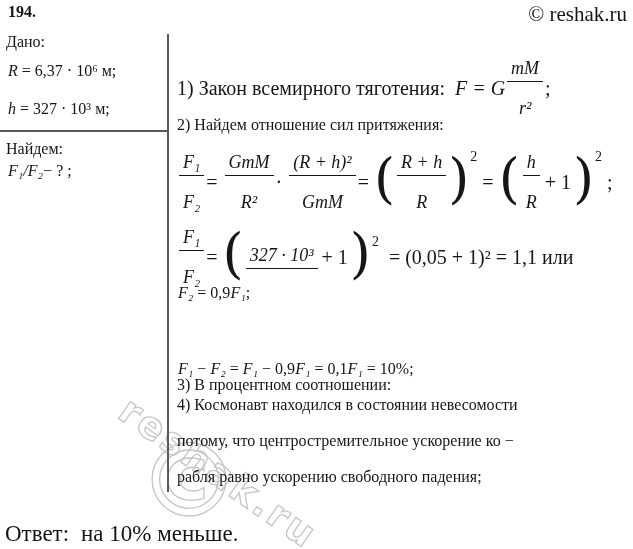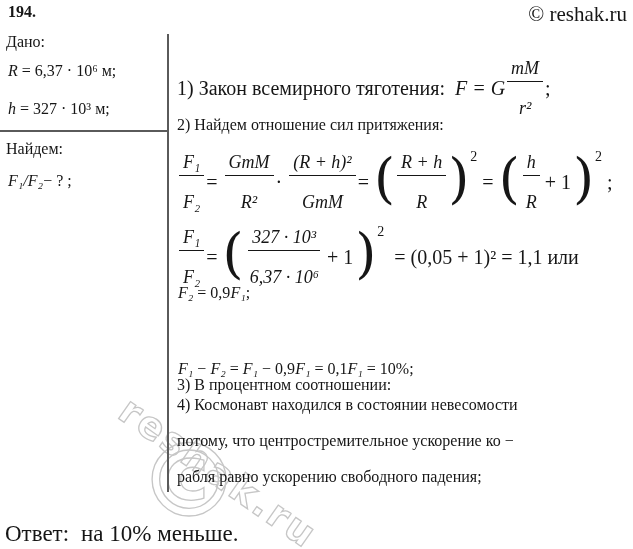--- a/index.html
+++ b/index.html
@@ -59,21 +59,21 @@
   <div class="abs bold fs20" style="left:8px;top:3px;" data-bind="page.problem_number">194.</div>
   <div class="abs fs21" style="right:6px;top:2px;" data-bind="page.copyright">© reshak.ru</div>
 
   <div class="vdivider"></div>
   <div class="hrule"></div>
 
   <div class="abs fs20" style="left:6px;top:33px;" data-bind="given.label">Дано:</div>
   <div class="abs fs20" style="left:8px;top:62px;"><span class="it" data-bind="given.line1.variable">R</span><span data-bind="given.line1.rest"> = 6,37 · 10⁶ м;</span></div>
   <div class="abs fs20" style="left:8px;top:100px;"><span class="it" data-bind="given.line2.variable">h</span><span data-bind="given.line2.rest"> = 327 · 10³ м;</span></div>
   <div class="abs fs20" style="left:6px;top:140px;" data-bind="given.find_label">Найдем:</div>
-  <div class="abs fs20" style="left:8px;top:172px;"><span class="it" data-bind="given.find.variable">F₁/F₂</span><span data-bind="given.find.rest">− ? ;</span></div>
+  <div class="abs fs20" style="left:8px;top:162px;"><span class="it" data-bind="given.find.variable">F₁/F₂</span><span data-bind="given.find.rest">− ? ;</span></div>
 
 
   <div class="abs eqrow" style="left:177px;top:62px;height:52px;">
     <span data-bind="solution.step1.text">1) Закон всемирного тяготения:</span>
     <span style="width:10px;"></span>
     <span class="it" data-bind="solution.step1.lhs">F = G</span>
     <span class="frac fs18f it">
       <span class="num" data-bind="solution.step1.frac_num">mM</span>
       <span class="den" data-bind="solution.step1.frac_den">r²</span>
     </span>
@@ -124,21 +124,20 @@
   <div class="abs eqrow gap" style="left:177px;top:222px;height:70px;">
     <span class="frac fs18f it">
       <span class="num" data-bind="solution.eq2.fA_num">F₁</span>
       <span class="den" data-bind="solution.eq2.fA_den">F₂</span>
     </span>
     <span data-bind="solution.eq2.eq">=</span>
     <span class="pgroup">
       <span class="bp" data-bind="solution.sym.lparen">(</span>
       <span class="frac fs18f">
         <span class="num" data-bind="solution.eq2.f_num">327 · 10³</span>
-        <span class="den" data-bind="solution.eq2.f_den">6,37 · 10⁶</span>
       </span>
       <span style="margin:0 2px;" data-bind="solution.eq2.plus_one">+ 1</span>
       <span class="bp" data-bind="solution.sym.rparen">)</span>
       <span class="pexp" data-bind="solution.eq2.exp">2</span>
     </span>
     <span data-bind="solution.eq2.rest"> = (0,05 + 1)² = 1,1 или</span>
   </div>
 
   <div class="abs fs20" style="left:178px;top:284px;"><span class="it" data-bind="solution.eq3.t0">F₂</span><span data-bind="solution.eq3.t1"> = 0,9</span><span class="it" data-bind="solution.eq3.t2">F₁</span><span data-bind="solution.eq3.t3">;</span></div>
 

